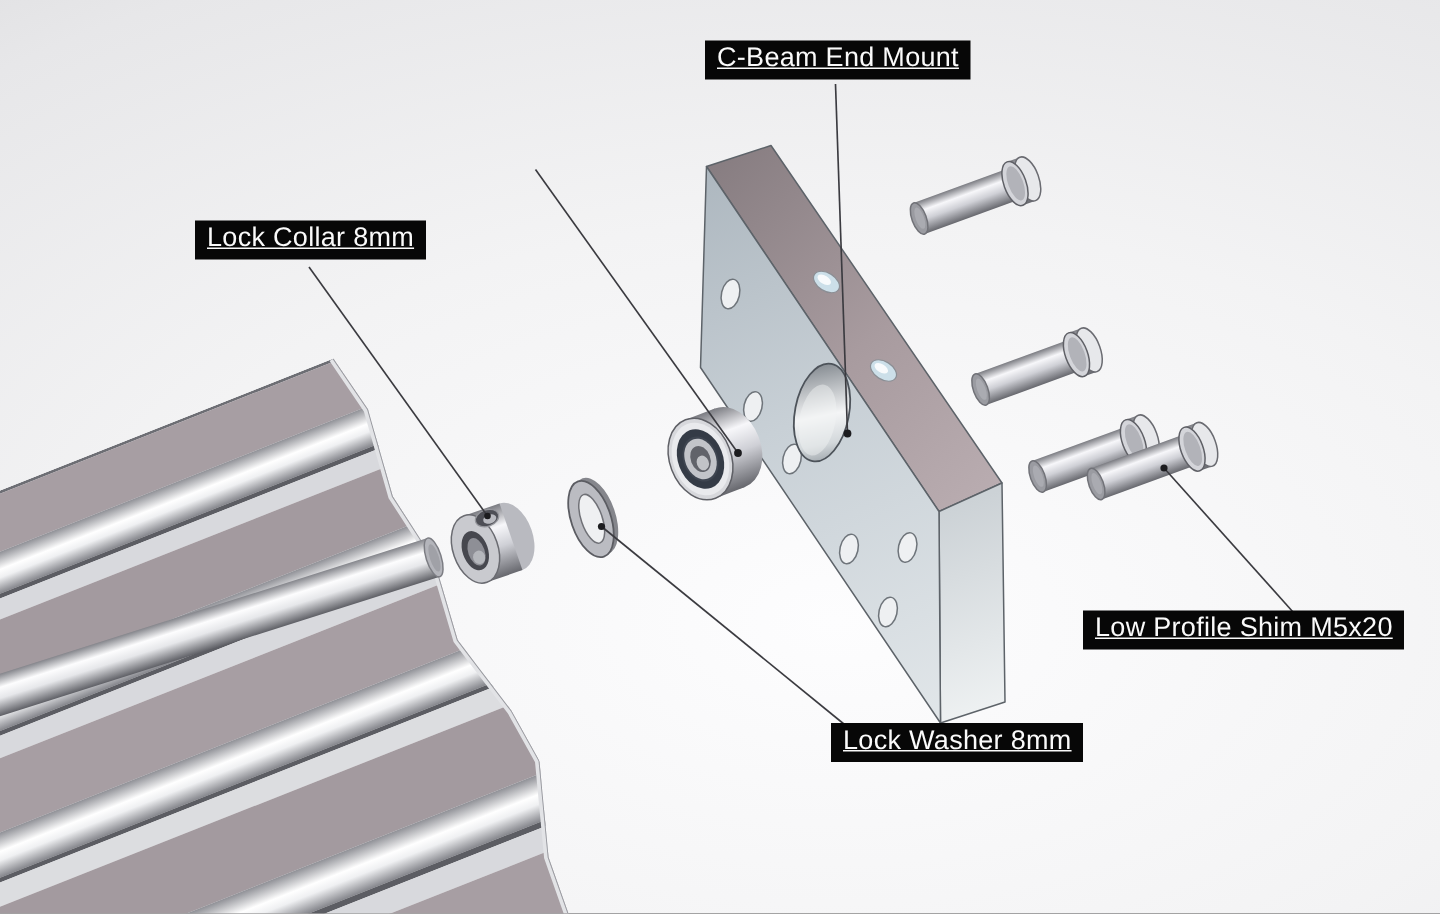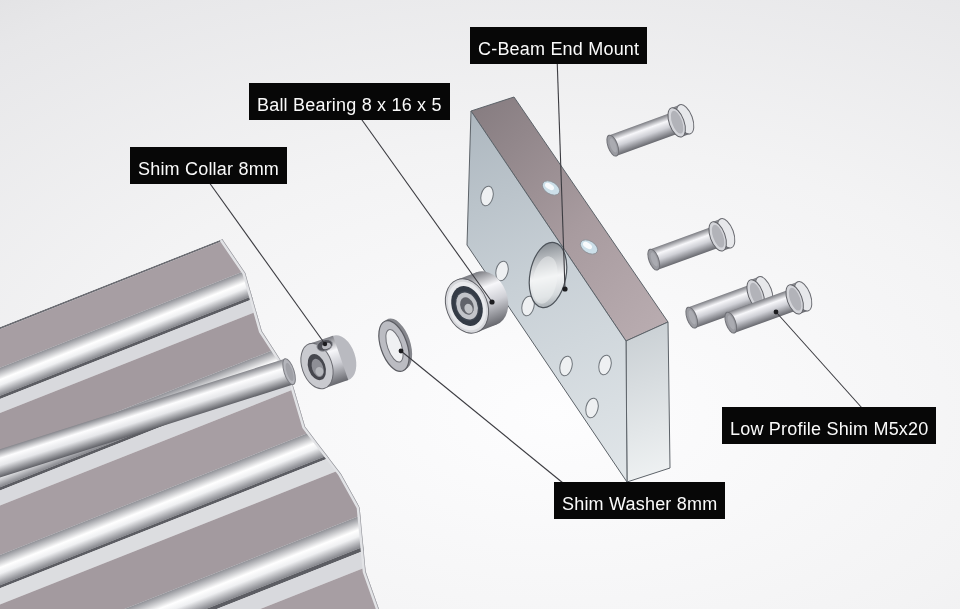--- a/index.html
+++ b/index.html
@@ -10,23 +10,24 @@
     background:radial-gradient(120% 105% at 58% 68%, #fdfdfe 0%, #f3f3f4 42%, #e7e7e9 75%, #d7d7d9 100%);
     font-family:"Liberation Sans", sans-serif;
   }
   #scene{position:absolute;left:0;top:0;}
   .callout{
     position:absolute;
     background:#070707;
     color:#fafafa;
     font-size:18px;
     line-height:22px;
-    padding:11px 8px 4px 8px;
+    padding:0 8px 4px 8px;
     white-space:nowrap;
     letter-spacing:.2px;
+    text-decoration:underline;
   }
 </style>
 </head>
 <body>
 
 <div id="stage">
 
 <svg id="scene" width="960" height="609" viewBox="0 0 960 609">
   <defs>
     <linearGradient id="gRib" x1="0" y1="0" x2="0" y2="1">
@@ -202,22 +203,21 @@
       <line x1="401" y1="351" x2="563" y2="483"></line>
       <circle cx="401" cy="351" r="2.4" stroke="none"></circle>
     </g>
     <g>
       <line x1="776" y1="312" x2="862" y2="408"></line>
       <circle cx="776" cy="312" r="2.4" stroke="none"></circle>
     </g>
   </g>
 </svg>
 
-  <div class="callout" style="left:130px;top:147px">Shim Collar 8mm</div>
-
-  <div class="callout" style="left:249px;top:83px">Ball Bearing 8 x 16 x 5</div>
+  <div class="callout" style="left:130px;top:147px">Lock Collar 8mm</div>
+
 
   <div class="callout" style="left:470px;top:27px">C-Beam End Mount</div>
 
   <div class="callout" style="left:722px;top:407px">Low Profile Shim M5x20</div>
 
-  <div class="callout" style="left:554px;top:482px">Shim Washer 8mm</div>
+  <div class="callout" style="left:554px;top:482px">Lock Washer 8mm</div>
 </div>
 
 </body></html>

